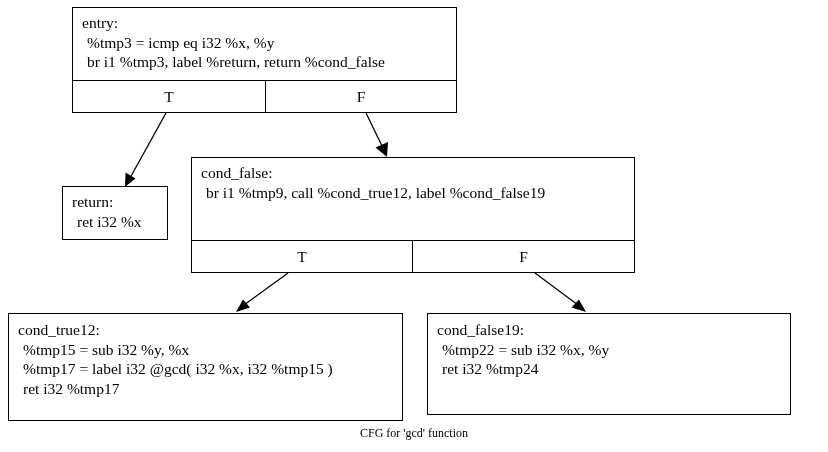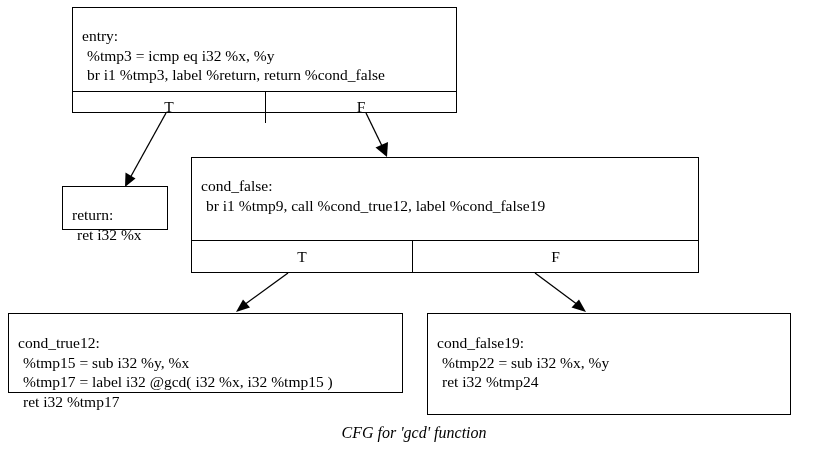--- a/index.html
+++ b/index.html
@@ -23,21 +23,20 @@
     position: absolute;
     box-sizing: border-box;
     background: #ffffff;
     border: 1px solid #000000;
     display: flex;
     flex-direction: column;
   }
   .node-body {
     padding: 5px 0 6px 0;
     flex: 1 1 auto;
-    margin-top: 13px;
   }
   .code-line {
     font-family: "Liberation Serif", "DejaVu Serif", serif;
     font-size: 15.5px;
     line-height: 19.5px;
     white-space: pre;
     padding-left: 9px;
   }
   .code-line.indent {
     padding-left: 14px;
@@ -62,31 +61,31 @@
   }
 
   
   #node-entry {
     left: 72px;  top: 7px;   width: 385px; height: 106px;
   }
   #node-entry .port-t { width: 192px; }
   #node-entry .port-f { flex: 1 1 auto; }
 
   #node-return {
-    left: 62px;  top: 186px; width: 106px; height: 44px;
+    left: 62px;  top: 186px; width: 106px; height: 54px;
   }
 
   #node-cond-false {
-    left: 191px; top: 157px; width: 508px; height: 116px;
+    left: 191px; top: 157px; width: 444px; height: 116px;
   }
   #node-cond-false .port-t { width: 220px; }
   #node-cond-false .port-f { flex: 1 1 auto; }
 
   #node-cond-true12 {
-    left: 8px;   top: 313px; width: 395px; height: 80px;
+    left: 8px;   top: 313px; width: 395px; height: 108px;
   }
   #node-cond-false19 {
     left: 427px; top: 313px; width: 364px; height: 102px;
   }
   #node-cond-true12 .node-body,
   #node-cond-false19 .node-body {
     padding-top: 6px;
   }
 
   
@@ -106,23 +105,22 @@
     stroke: none;
   }
 
   
   #caption {
     position: absolute;
     left: 0;
     top: 423px;
     width: 828px;
     text-align: center;
-    font-size: 16px;
+    font-size: 12px;
     line-height: 20px;
-    font-style: italic;
   }
 </style>
 </head>
 <body>
 
 <div id="canvas">
 
   <svg id="edges" viewBox="0 0 828 452" xmlns="http://www.w3.org/2000/svg">
 
     <g>

